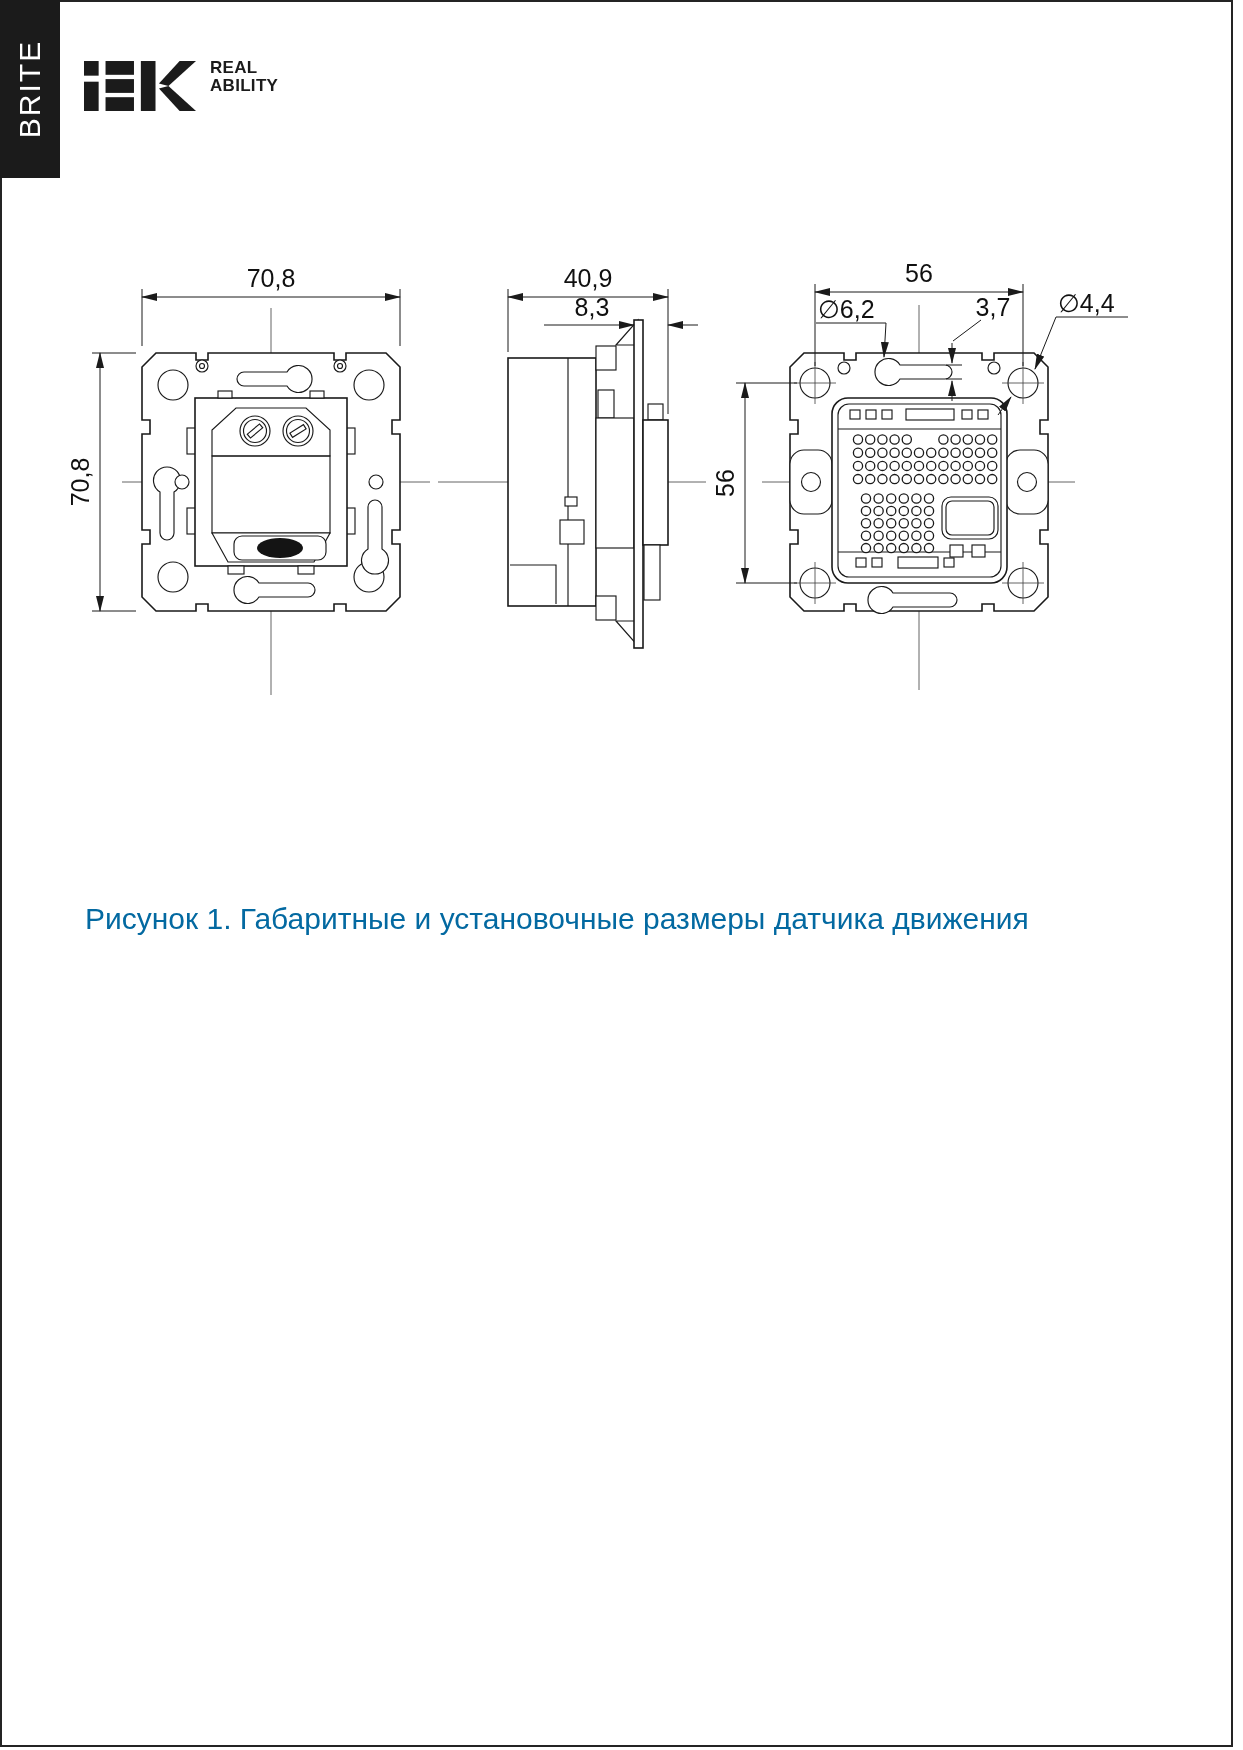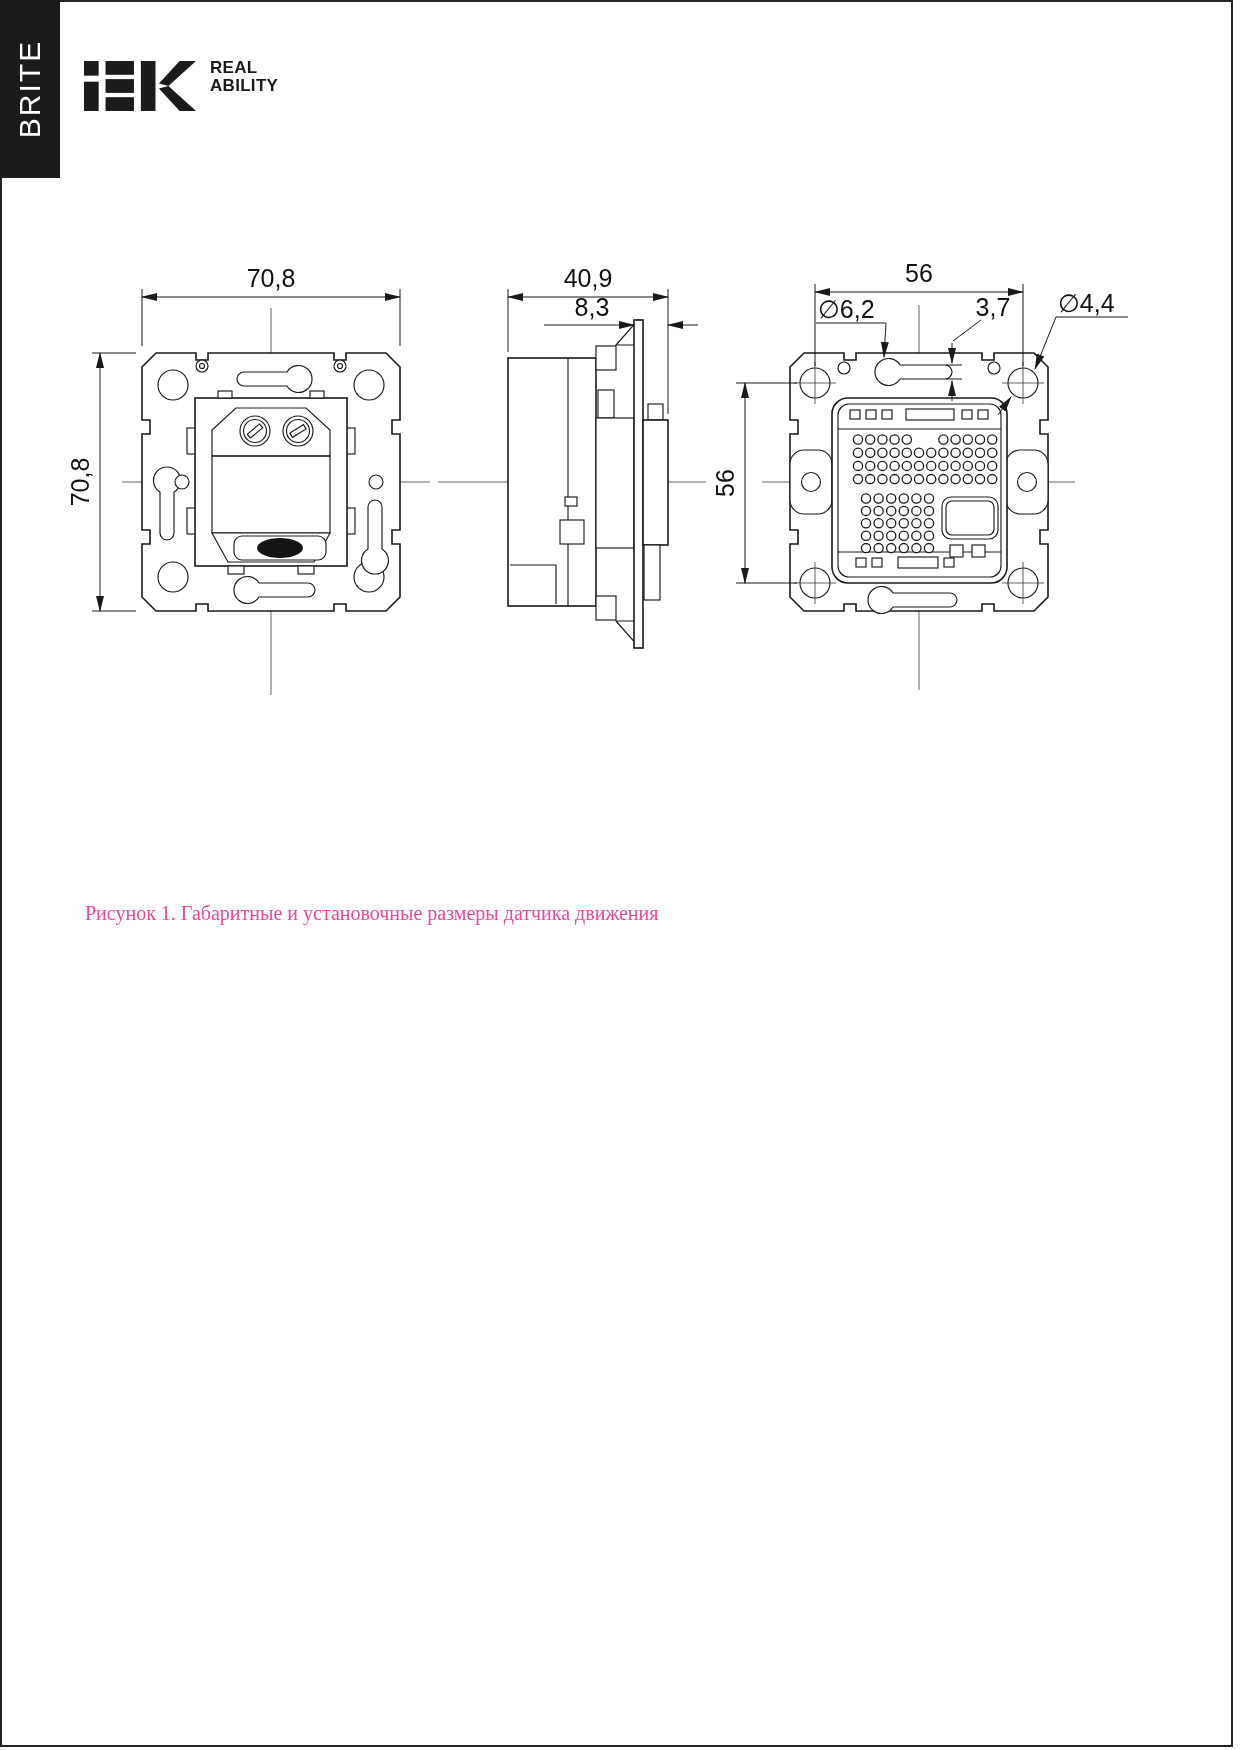--- a/index.html
+++ b/index.html
@@ -21,21 +21,21 @@
   }
   .logo{position:absolute;left:84px;top:57px;width:112px;height:58px;}
   .logo .sr{position:absolute;width:1px;height:1px;overflow:hidden;clip:rect(0 0 0 0);}
   .tagline{
     position:absolute;left:210px;top:59px;color:#1b1b1b;font-weight:bold;
     font-size:17px;line-height:18px;letter-spacing:0.3px;
   }
   .drawing-svg{position:absolute;left:0;top:0;width:1243px;height:760px;}
   .caption{
     position:absolute;left:85px;top:902px;width:1050px;
-    font-size:20px;color:#ec4899;font-family:Liberation Serif, serif;
+    font-size:30px;color:#0369a1;
   }
   
   .ol{fill:#fff;stroke:#1a1a1a;stroke-width:1.6;}
   .th{fill:#fff;stroke:#1a1a1a;stroke-width:1.15;}
   .thn{fill:none;stroke:#1a1a1a;stroke-width:1.15;}
   .cl{stroke:#3c3c3c;stroke-width:0.8;}
   .dl{stroke:#1a1a1a;stroke-width:1;fill:none;}
   text.dim{font:25px "Liberation Sans",sans-serif;fill:#101010;}
   .dot{fill:#fff;stroke:#1a1a1a;stroke-width:1.3;}
   .blk{fill:#141414;stroke:none;}

